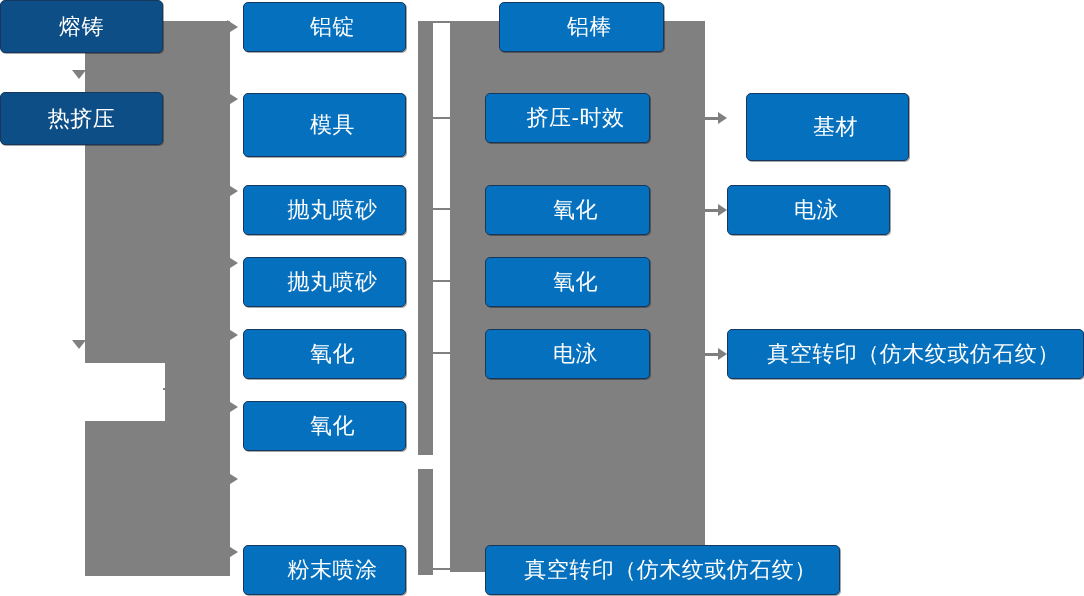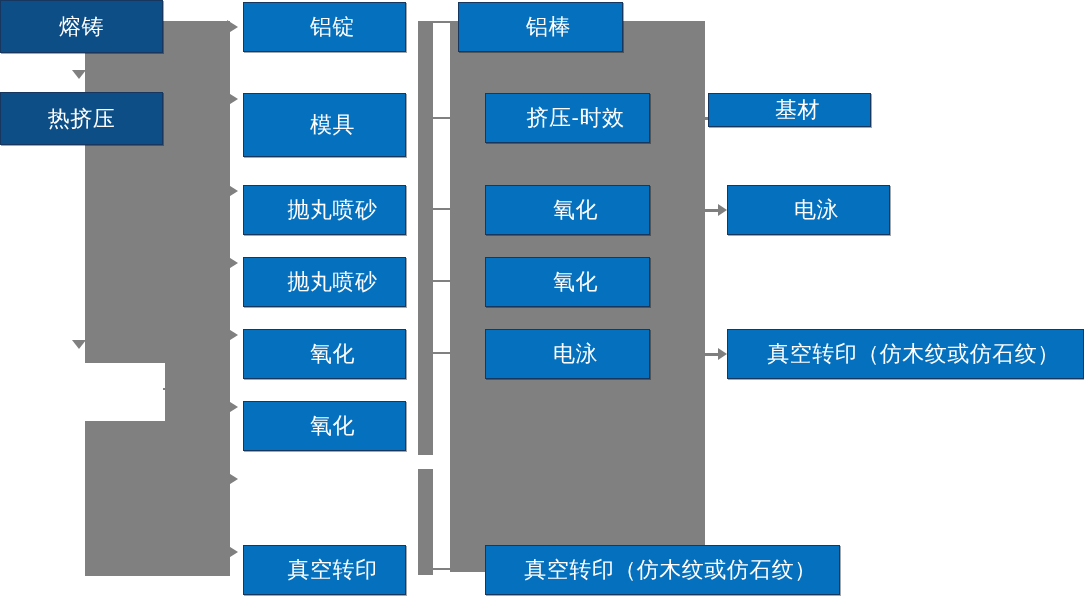--- a/index.html
+++ b/index.html
@@ -68,21 +68,21 @@
   
   .box {
     position: absolute;
     box-sizing: border-box;
     display: flex;
     align-items: center;
     justify-content: center;
     color: #ffffff;
     font-size: 22px;
     letter-spacing: 0.5px;
-    border-radius: 0;
+    border-radius: 5px;
     border: 1px solid #17375e;
     box-shadow: 1px 1px 0 rgba(0,0,0,0.35);
     user-select: none;
     white-space: nowrap;
   }
   .box.dark {
     background: #0d4e86;
   }
   .box.bright {
     background: #0571be;
@@ -161,43 +161,43 @@
   <div class="box bright" style="left:243px; top:257px; width:163px; height:50px;">
     <span class="lbl">抛丸喷砂</span>
   </div>
   <div class="box bright" style="left:243px; top:329px; width:163px; height:50px;">
     <span class="lbl">氧化</span>
   </div>
   <div class="box bright" style="left:243px; top:401px; width:163px; height:50px;">
     <span class="lbl">氧化</span>
   </div>
   <div class="box bright" style="left:243px; top:545px; width:163px; height:50px;">
-    <span class="lbl">真空转印</span>
-  </div>
-
-  <div class="box bright" style="left:458px; top:2px; width:165px; height:50px;">
+    <span class="lbl">粉末喷涂</span>
+  </div>
+
+  <div class="box bright" style="left:499px; top:2px; width:165px; height:50px;">
     <span class="lbl">铝棒</span>
   </div>
   <div class="box bright" style="left:485px; top:93px; width:165px; height:50px;">
     <span class="lbl">挤压-时效</span>
   </div>
   <div class="box bright" style="left:485px; top:185px; width:165px; height:50px;">
     <span class="lbl">氧化</span>
   </div>
   <div class="box bright" style="left:485px; top:257px; width:165px; height:50px;">
     <span class="lbl">氧化</span>
   </div>
   <div class="box bright" style="left:485px; top:329px; width:165px; height:50px;">
     <span class="lbl">电泳</span>
   </div>
   <div class="box bright" style="left:485px; top:545px; width:355px; height:50px;">
     <span class="lbl">真空转印（仿木纹或仿石纹）</span>
   </div>
 
-  <div class="box bright" style="left:708px; top:93px; width:163px; height:34px;justify-content:center;">
+  <div class="box bright" style="left:746px; top:93px; width:163px; height:68px;justify-content:center;">
     <span class="lbl">基材</span>
   </div>
   <div class="box bright" style="left:727px; top:185px; width:163px; height:50px;">
     <span class="lbl">电泳</span>
   </div>
   <div class="box bright" style="left:727px; top:329px; width:357px; height:50px;">
     <span class="lbl">真空转印（仿木纹或仿石纹）</span>
   </div>
 
 </div>

